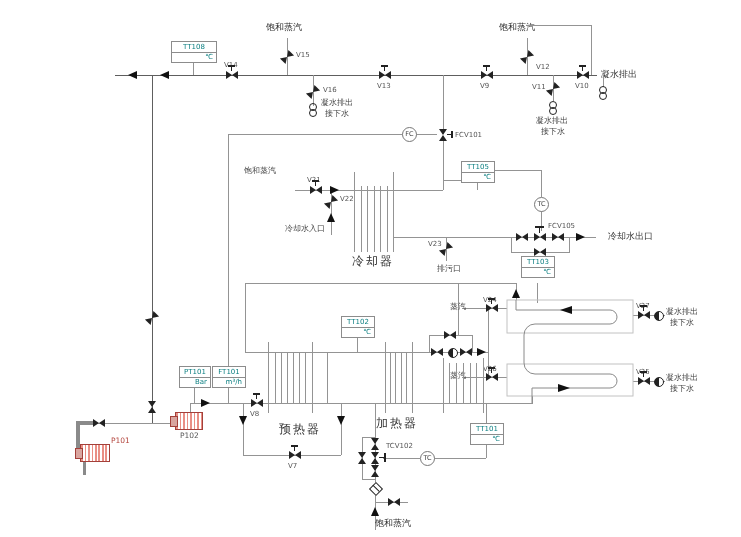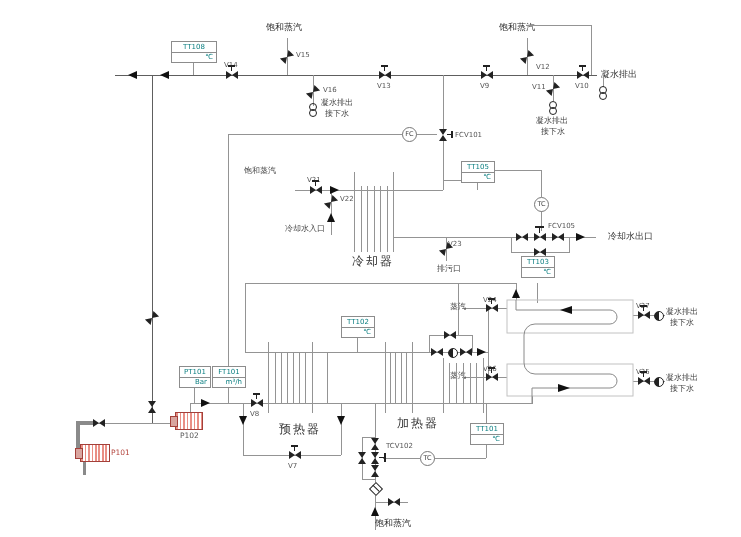--- a/index.html
+++ b/index.html
@@ -166,21 +166,21 @@
   <div class="v noh" style="left:552px;top:233px"></div>
   <div class="vl" style="left:511px;top:237px;height:16px"></div>
   <div class="vl" style="left:569px;top:237px;height:16px"></div>
   <div class="hl" style="left:511px;top:252px;width:59px"></div>
   <div class="v noh" style="left:534px;top:248px"></div>
   <div class="ar r" style="left:576px;top:233px"></div>
   <div class="cn" style="left:608px;top:231px">冷却水出口</div>
 
   <div class="vl" style="left:446px;top:237px;height:24px"></div>
   <div class="v d noh" style="left:440px;top:245px"></div>
-  <div class="lbl" style="left:448px;top:240px">V23</div>
+  <div class="lbl" style="left:428px;top:240px">V23</div>
   <div class="cn s" style="left:437px;top:264px">排污口</div>
 
   <div class="hl" style="left:245px;top:283px;width:271px"></div>
   <div class="vl" style="left:245px;top:283px;height:69px"></div>
   <div class="vl" style="left:458px;top:283px;height:52px"></div>
   <div class="vl" style="left:516px;top:283px;height:17px"></div>
   <div class="ar u" style="left:512px;top:289px"></div>
   <div class="vl" style="left:537px;top:283px;height:20px"></div>
   <div class="ibox" style="left:521px;top:256px;width:32px">
     <span class="r1">TT103</span>
@@ -253,21 +253,21 @@
   <div class="vl" style="left:395px;top:352px;height:51px"></div>
   <div class="vl" style="left:401px;top:352px;height:51px"></div>
   <div class="vl" style="left:406px;top:352px;height:51px"></div>
   <div class="vl" style="left:443px;top:358px;height:55px"></div>
   <div class="vl" style="left:483px;top:358px;height:55px"></div>
   <div class="vl" style="left:449px;top:363px;height:40px"></div>
   <div class="vl" style="left:456px;top:363px;height:40px"></div>
   <div class="vl" style="left:463px;top:363px;height:40px"></div>
   <div class="vl" style="left:470px;top:363px;height:40px"></div>
   <div class="vl" style="left:476px;top:363px;height:40px"></div>
-  <div class="eq" style="left:397px;top:415px">加热器</div>
+  <div class="eq" style="left:376px;top:415px">加热器</div>
 
   <div class="vl" style="left:357px;top:335px;height:17px"></div>
   <div class="ibox" style="left:341px;top:316px;width:32px">
     <span class="r1">TT102</span>
     <span class="r2">℃</span>
   </div>
 
   <div class="hl" style="left:190px;top:403px;width:342px"></div>
   <div class="ar r" style="left:201px;top:399px"></div>
   <div class="vl" style="left:194px;top:385px;height:18px"></div>
@@ -329,19 +329,19 @@
   <div class="vl dark" style="left:152px;top:75px;height:348px"></div>
   <div class="v d noh" style="left:146px;top:314px"></div>
   <div class="v vert noh" style="left:146px;top:403px"></div>
   <div class="hl" style="left:93px;top:423px;width:83px"></div>
   <div class="thick" style="left:76px;top:421px;width:17px;height:4px"></div>
   <div class="thick" style="left:76px;top:421px;width:4px;height:31px"></div>
   <div class="v noh" style="left:93px;top:419px"></div>
   <div class="pump" style="left:80px;top:444px;width:28px;height:16px"></div>
   <div class="pcap" style="left:75px;top:448px;width:6px;height:9px"></div>
   <div class="thick" style="left:83px;top:460px;width:3px;height:15px"></div>
-  <div class="plbl" style="left:111px;top:448px;color:#b3443c">P101</div>
+  <div class="plbl" style="left:111px;top:436px;color:#b3443c">P101</div>
   <div class="pump" style="left:175px;top:412px;width:26px;height:16px"></div>
   <div class="pcap" style="left:170px;top:416px;width:6px;height:9px"></div>
   <div class="vl" style="left:190px;top:403px;height:9px"></div>
   <div class="plbl" style="left:180px;top:431px;color:#555">P102</div>
 
 </div>
 
 </body></html>

